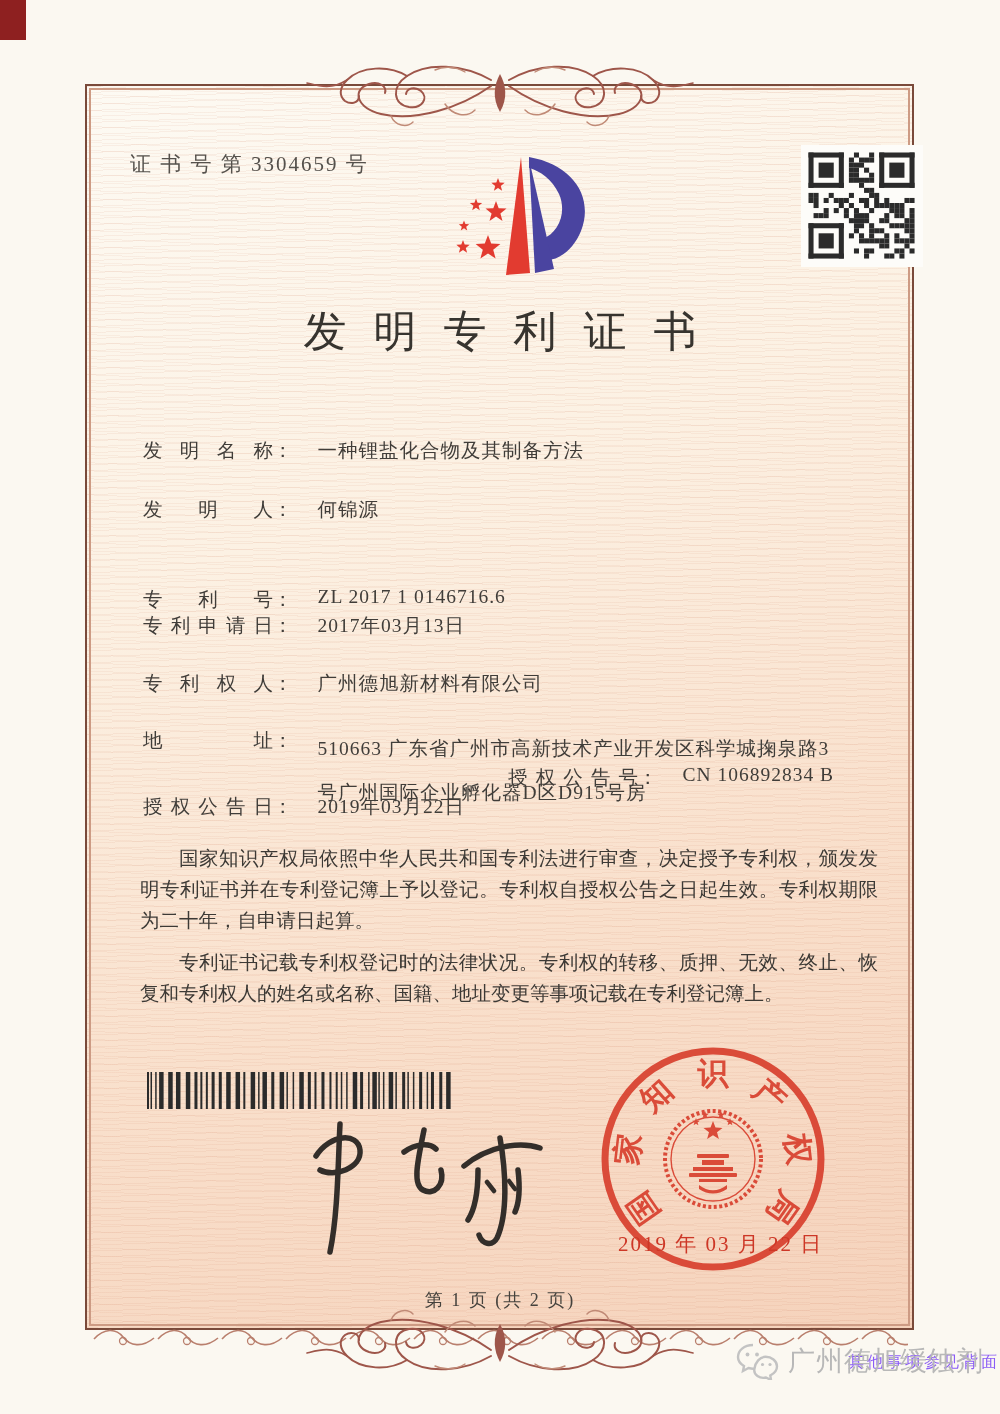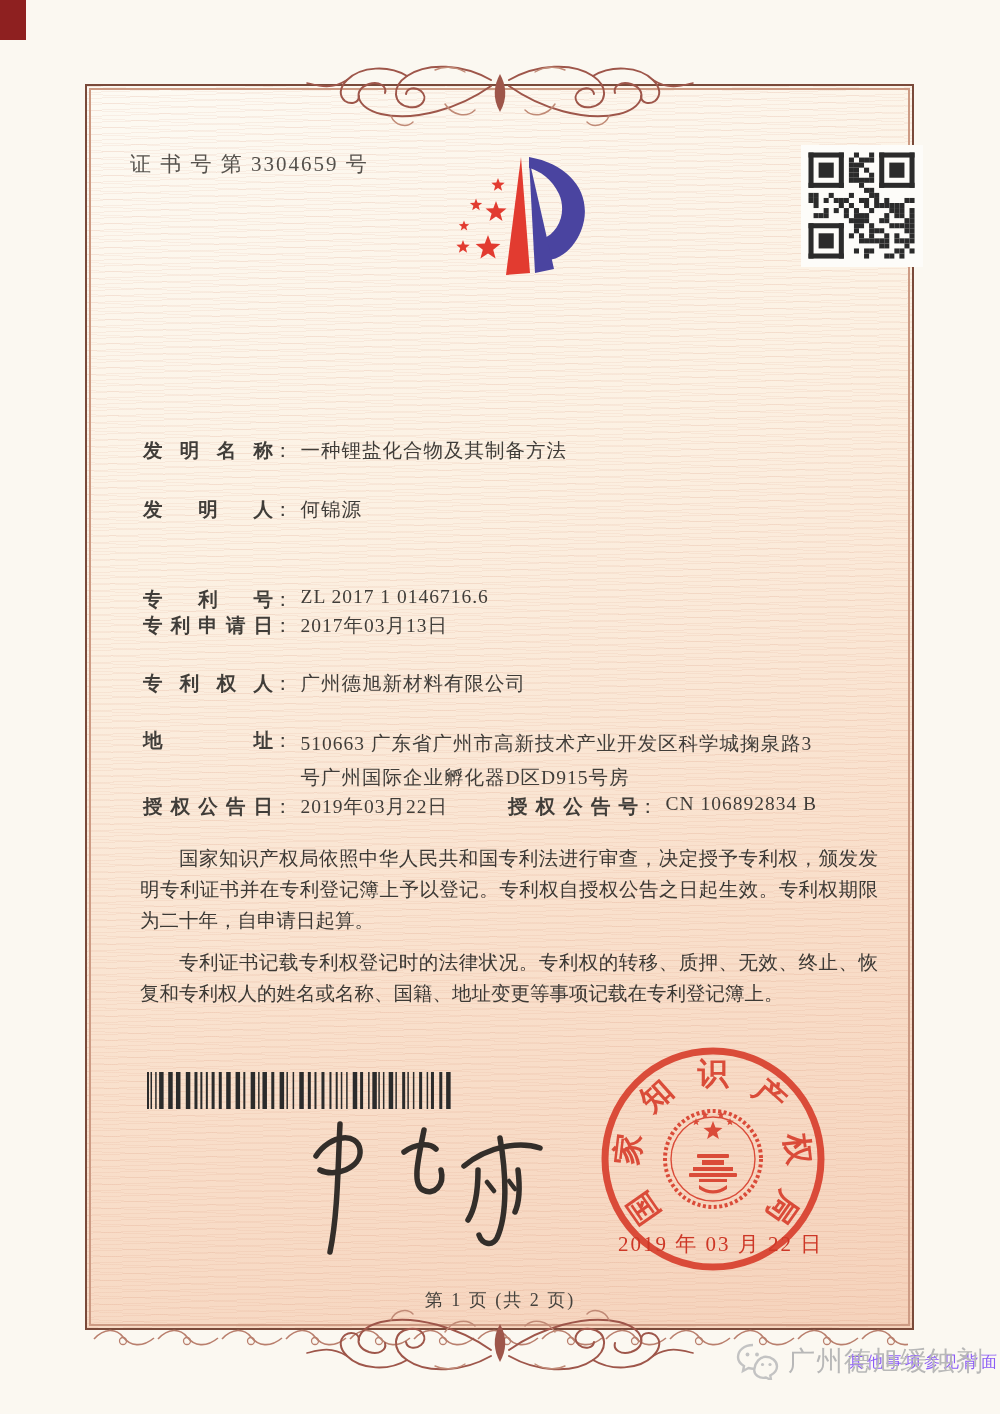--- a/index.html
+++ b/index.html
@@ -29,32 +29,32 @@
   .cert-no { position:absolute; left:130px; top:150px; font-size:21px; letter-spacing:2px; color:#55514c; }
 
   .logo { position:absolute; left:433px; top:143px; width:164px; height:150px; }
   .qr { position:absolute; left:803px; top:147px; width:118px; height:118px; background:#fdfcf9; box-shadow:0 0 0 2px #fdfcf9; }
 
   .title { position:absolute; left:0; right:0; top:303px; text-align:center;
     font-size:43px; letter-spacing:27px; padding-left:27px; color:#37342f; font-weight:500; }
 
   .fields { position:absolute; left:143px; top:0; width:740px; font-size:19.5px; color:#403d39; }
   .frow { position:absolute; left:0; white-space:nowrap; }
-  .flabel { display:inline-block; width:130px; text-align:justify; text-align-last:justify; vertical-align:top;font-weight:bold; }
+  .flabel { display:inline-block; width:130px; text-align:justify; text-align-last:justify; vertical-align:top; }
   .fcolon { display:inline-block; vertical-align:top; }
-  .fvalue { display:inline-block; margin-left:8px; vertical-align:top; letter-spacing:1px; }
-  .fvalue.wrap { white-space:normal; width:512px; line-height:34px; }
+  .fvalue { display:inline-block; margin-left:25px; vertical-align:top; letter-spacing:1px; }
+  .fvalue.wrap { white-space:normal; width:512px; line-height:44px; }
   .row-name   { top:437px; }
   .row-inv    { top:496px; }
   .row-patno  { top:586px; }
   .row-filing { top:612px; }
   .row-owner  { top:670px; }
   .row-addr   { top:727px; }
   .row-grantd { top:793px; }
-  .row-grantn { top:793px; left:365px; }
+  .row-grantn { top:764px; left:365px; }
 
   .body-text { position:absolute; left:140px; top:843px; width:738px;
     font-size:19.5px; line-height:31px; color:#3c3935; text-align:justify; }
   .body-text p { text-indent:2em; margin-bottom:11px; }
 
   .barcode { position:absolute; left:147px; top:1072px; width:306px; height:37px; }
 
   .signer { position:absolute; left:145px; top:1143px; font-size:21px; color:#3a3733; line-height:46px; }
   .signature { position:absolute; left:278px; top:1112px; }
 
@@ -266,20 +266,21 @@
         <rect x="91.35" y="101.45" width="5.05" height="5.05"></rect>
         <rect x="96.39999999999999" y="101.45" width="5.05" height="5.05"></rect>
         <rect x="106.5" y="101.45" width="5.05" height="5.05"></rect>
         <rect x="61.05" y="106.5" width="5.05" height="5.05"></rect>
         <rect x="81.25" y="106.5" width="5.05" height="5.05"></rect>
         <rect x="86.3" y="106.5" width="5.05" height="5.05"></rect>
         <rect x="96.39999999999999" y="106.5" width="5.05" height="5.05"></rect>
       </g>
   </svg>
 
+  <div class="title">发明专利证书</div>
 
   <div class="fields">
     <div class="frow row-name">
       <span class="flabel">发明名称</span><span class="fcolon">：</span><span class="fvalue">一种锂盐化合物及其制备方法</span>
     </div>
     <div class="frow row-inv">
       <span class="flabel">发明人</span><span class="fcolon">：</span><span class="fvalue">何锦源</span>
     </div>
     <div class="frow row-patno">
       <span class="flabel">专利号</span><span class="fcolon">：</span><span class="fvalue">ZL 2017 1 0146716.6</span>

